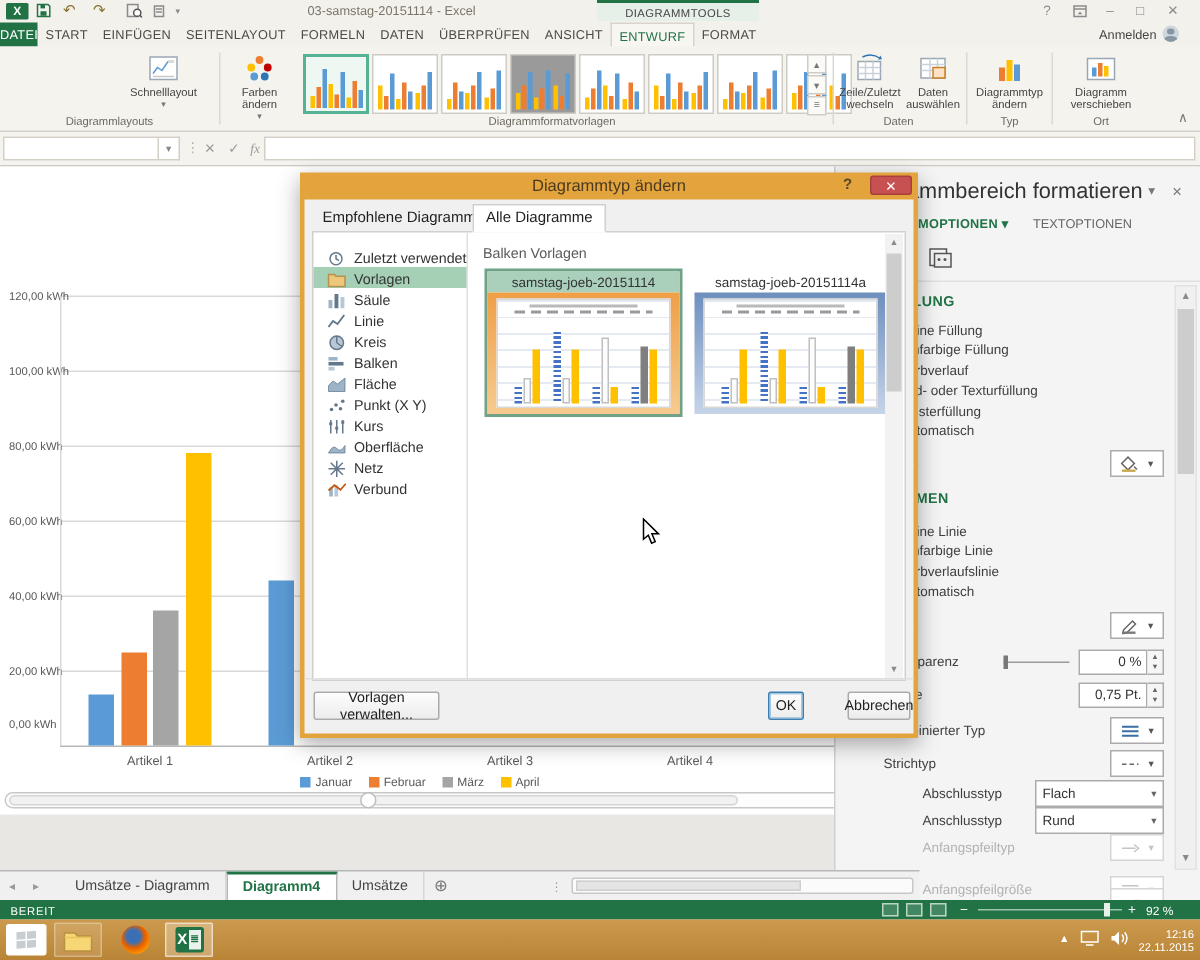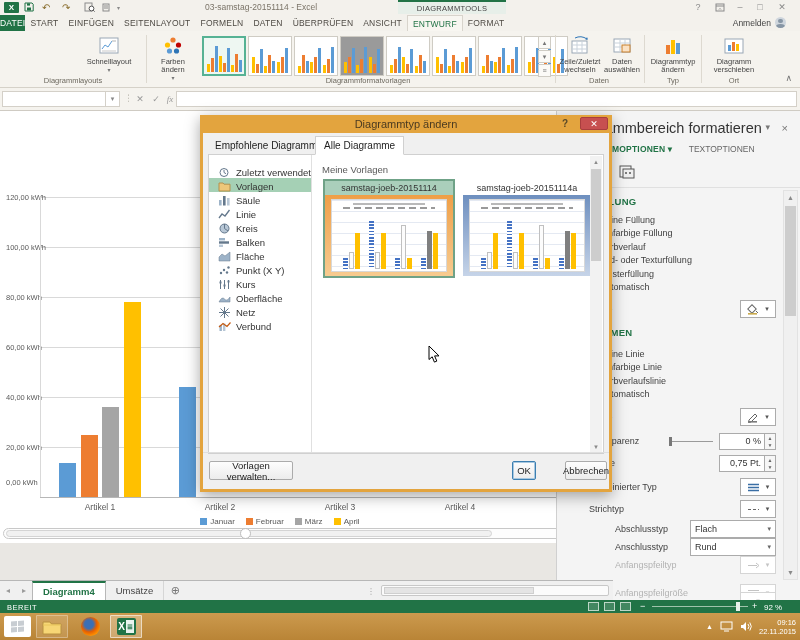--- a/index.html
+++ b/index.html
@@ -772,21 +772,21 @@
             </div>
             <div class="cat">
               <svg width="13" height="11" viewBox="0 0 13 11">
                 <rect x="1.5" y="4" width="2.4" height="6" fill="#9db3c8"></rect>
                 <rect x="5" y="2.5" width="2.4" height="7.5" fill="#b8c7d6"></rect>
                 <path d="M1 6l4-3.5 4 3 3.5-4" fill="none" stroke="#c55a11" stroke-width="1.2"></path>
               </svg>
               <span>Verbund</span>
             </div>
           </div>
-        <div id="tpl-head">Meine Vorlagen</div>
+        <div id="tpl-head">Balken Vorlagen</div>
         <div class="tpl sel orange" style="left:114px">
           <div class="tpl-name">samstag-joeb-20151114</div>
           <div class="tpl-chartbg">
               <div class="tpl-plot">
                 <div class="mcl">
                   <div class="mbar d" style="height: 11px;"></div>
                   <div class="mbar w" style="height: 17px;"></div>
                   <div class="mbar y" style="height: 36px;"></div>
                 </div>
                 <div class="mcl">
@@ -847,20 +847,21 @@
     </div>
   </div>
 
   <svg class="cursor-svg" style="left:428px;top:345px" width="13" height="19" viewBox="0 0 13 19">
     <path d="M1 1v13.5l3.2-2.7 2.2 5.3 2.4-1-2.2-5.2H11z" fill="#fff" stroke="#000" stroke-width="1"></path>
   </svg>
 
   <div id="sheettabs">
     <div class="navarr">◂</div>
     <div class="navarr">▸</div>
+    <div class="stab" style="margin-left:8px">Umsätze - Diagramm</div>
     <div class="stab active">Diagramm4</div>
     <div class="stab">Umsätze</div>
     <div id="addsheet">⊕</div>
     <div id="tabs-dots">⋮</div>
     <div id="tabs-scroll">
         <div id="tabs-thumb"></div>
       </div>
   </div>
 
   <div id="statusbar">
@@ -904,19 +905,19 @@
             <path d="M4 10h5" stroke="#fff"></path>
           </svg>
       </span>
       <span>
         <svg width="12" height="11" viewBox="0 0 12 11">
             <path d="M1 4h2l3-3v9L3 7H1z" fill="#fff"></path>
             <path d="M8 3q2 2.5 0 5M9.8 1.5q3 4 0 8" fill="none" stroke="#fff"></path>
           </svg>
       </span>
       <div id="clock">
-        <div>09:16</div>
+        <div>12:16</div>
         <div>22.11.2015</div>
       </div>
     </div>
   </div>
 
 </div>
 
 </body></html>

